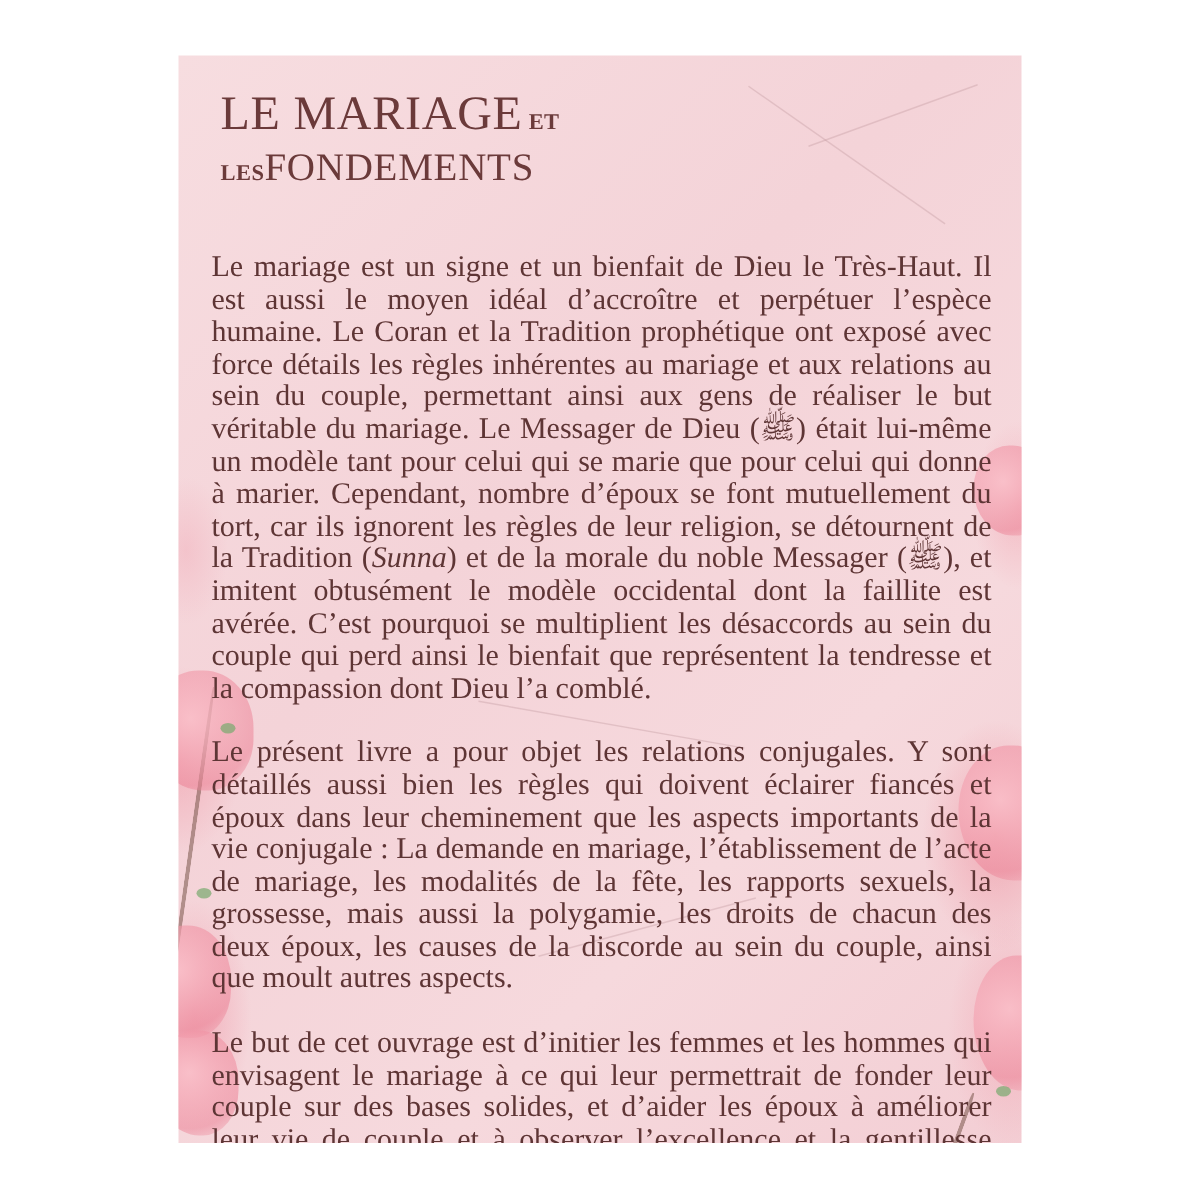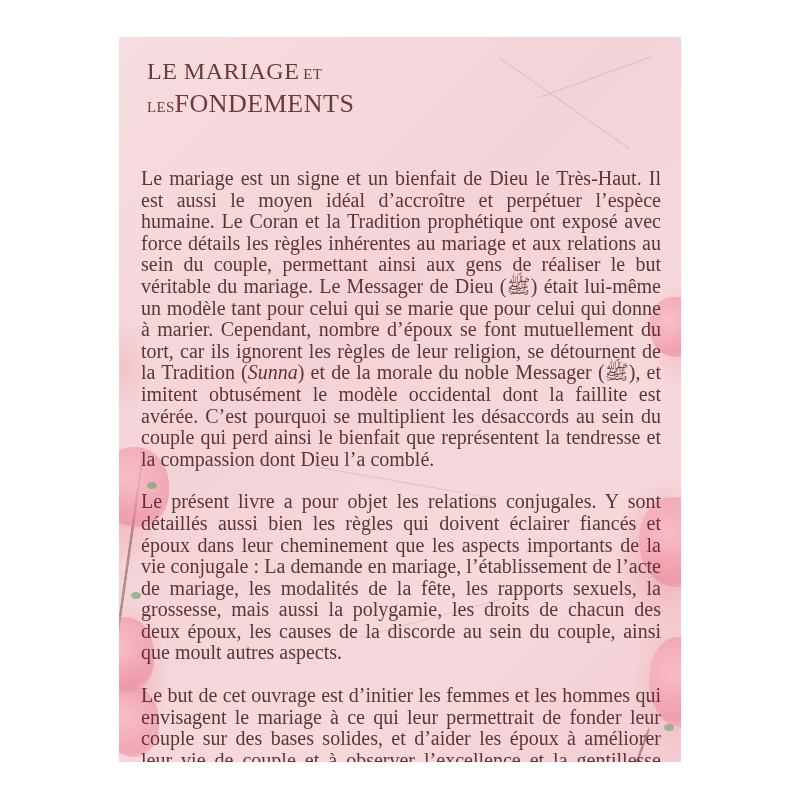--- a/index.html
+++ b/index.html
@@ -50,22 +50,22 @@
     }
     .title {
       position: absolute;
       left: 28px;
       top: 22px;
       font-family: "Liberation Serif", serif;
       color: #6b3a3a;
       line-height: 1;
     }
     .title .line { display: block; white-space: nowrap; }
-    .title .big { font-size: 24px; letter-spacing: 0.5px; }
-    .title .small { font-size: 15px; letter-spacing: 0.3px; }
+    .title .big { font-size: 32px; letter-spacing: 0.5px; }
+    .title .small { font-size: 15px; letter-spacing: 0.3px; font-weight: bold; }
     .title .l1 { margin-bottom: 8px; }
     .title .l2 { margin-bottom: 6px; }
     .title .l2 .big, .title .l3 .big { font-size: 26px; margin-top: 40px; }
     .title .l3 .big { font-size: 24px; }
     .body {
       position: absolute;
       left: 22px;
       top: 131px;
       width: 520px;
       font-family: "Liberation Serif", serif;

